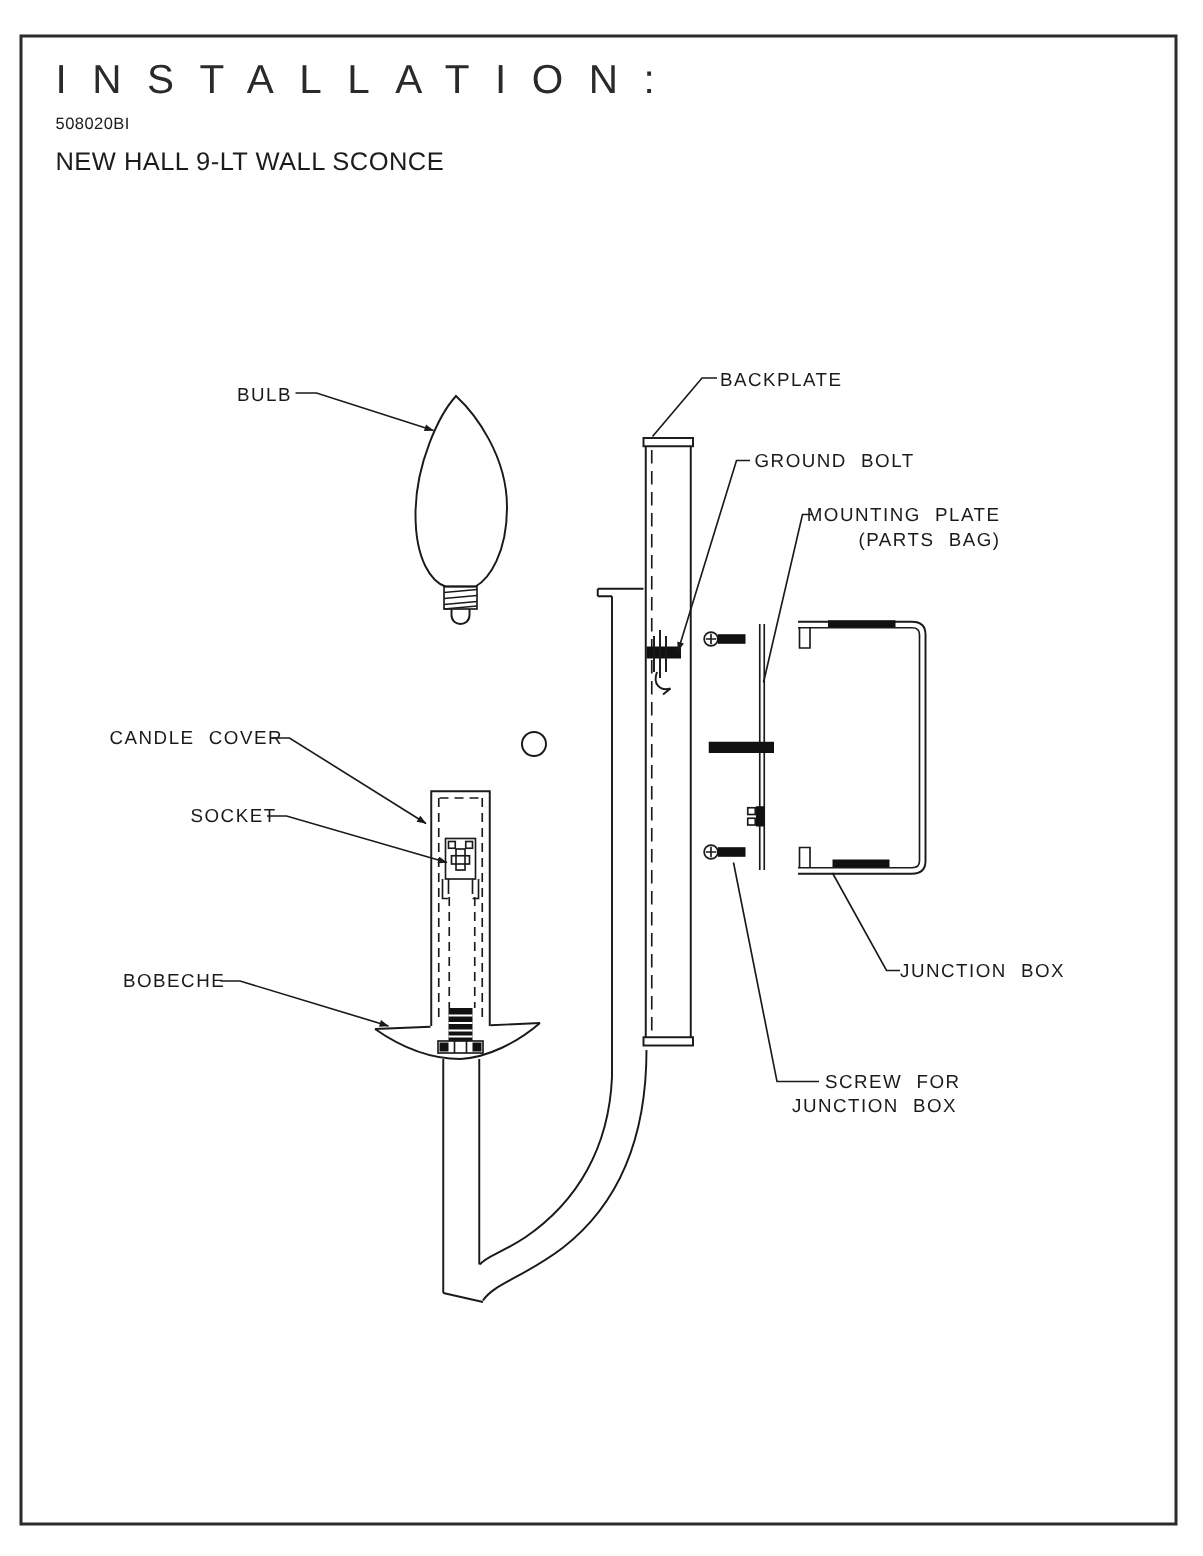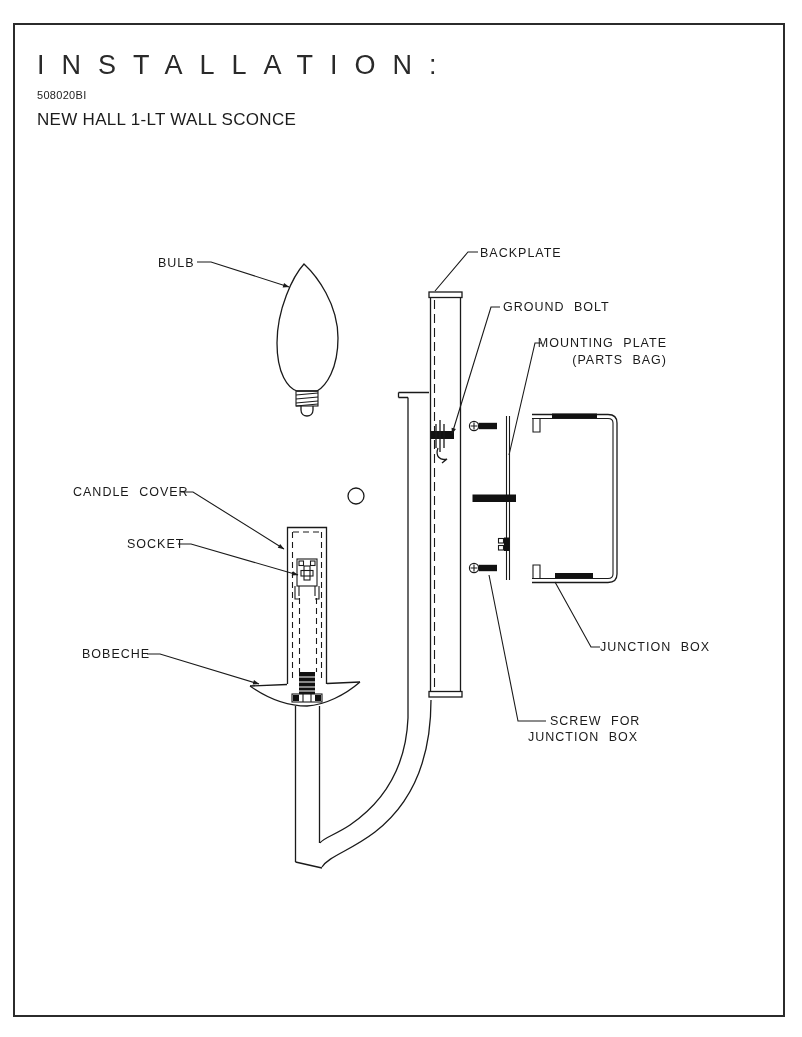--- a/index.html
+++ b/index.html
@@ -1,41 +1,41 @@
 <!DOCTYPE html>
 <html><head>
 <meta charset="utf-8">
 <style>
   html,body{margin:0;padding:0;background:#ffffff;}
   .sheet{position:relative;width:802px;height:1037px;background:#ffffff;
          font-family:"Liberation Sans",sans-serif;overflow:hidden;}
   .border{position:absolute;left:13px;top:23px;width:772px;height:994px;
           border:2px solid #2b2b2b;box-sizing:border-box;}
-  .hdr{position:absolute;left:37px;color:#1c1c1c;white-space:nowrap;margin-top:12px;}
+  .hdr{position:absolute;left:37px;color:#1c1c1c;white-space:nowrap;}
   .title{top:38px;font-size:27px;letter-spacing:17px;font-weight:400;color:#2a2a2a;}
   .model{top:77px;font-size:11px;letter-spacing:0.3px;}
   .product{top:98px;font-size:17px;letter-spacing:0.3px;}
   svg{position:absolute;left:0;top:0;}
   .ln{stroke:#1a1a1a;stroke-width:1.3;fill:none;}
   .thin{stroke:#1a1a1a;stroke-width:1.1;fill:none;}
   .dash{stroke:#1a1a1a;stroke-width:1.1;fill:none;stroke-dasharray:9 5;}
   .dash2{stroke:#1a1a1a;stroke-width:1.1;fill:none;stroke-dasharray:6 4;}
   .fil{fill:#111;stroke:none;}
   .lbl{font-family:"Liberation Sans",sans-serif;font-size:12.5px;fill:#1a1a1a;
        letter-spacing:1px;word-spacing:5px;}
 </style>
 </head>
 <body>
 
 <div class="sheet">
   <div class="border"></div>
 
   <div class="hdr title">INSTALLATION:</div>
   <div class="hdr model">508020BI</div>
-  <div class="hdr product">NEW HALL 1-LT WALL SCONCE</div>
+  <div class="hdr product">NEW HALL 9-LT WALL SCONCE</div>
 
   <svg width="802" height="1037" viewBox="0 0 802 1037">
     <defs>
       <marker id="arw" viewBox="0 0 10 10" refX="9" refY="5" markerWidth="8" markerHeight="6" orient="auto-start-reverse">
         <path d="M0,1.5 L9.5,5 L0,8.5 Z" fill="#1a1a1a"></path>
       </marker>
     </defs>
 
     <g>
       <path class="ln" d="M 304,264 C 293,276 277,309 277,343 C 277,374 288,388 297,391

